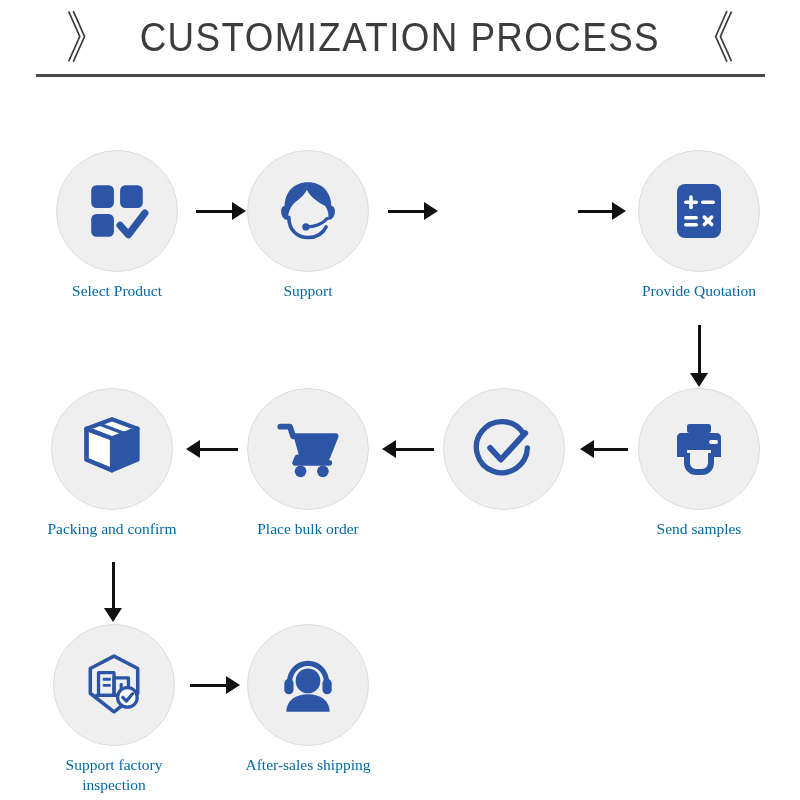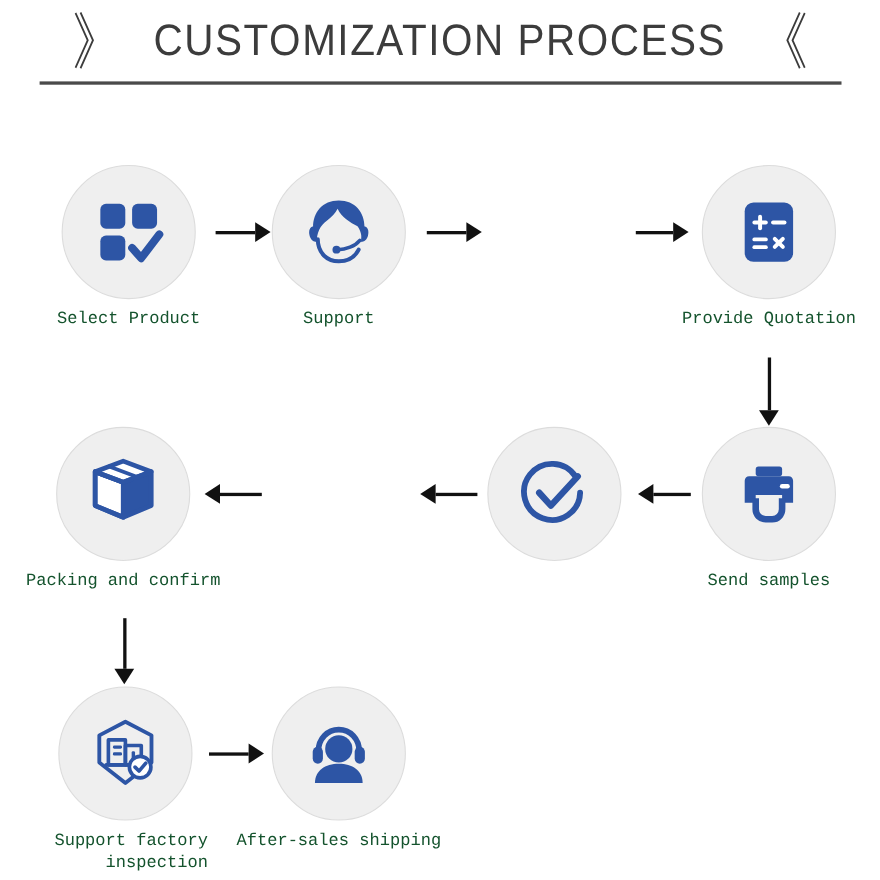--- a/index.html
+++ b/index.html
@@ -87,27 +87,27 @@
     border: 1px solid #dcdcdc;
     display: flex;
     align-items: center;
     justify-content: center;
     box-sizing: border-box;
   }
   .circle svg { display: block; }
   .node-label {
     margin-top: 9px;
     font-size: 15.5px;
-    color: #14532d;
+    color: #0369a1;
     text-align: center;
     line-height: 1.28;
     white-space: nowrap;
-    font-family: Liberation Mono, monospace;
-  }
-  .node-label.wrap { white-space: normal; width: 150px; text-align: right; }
+    font-family: Liberation Serif, serif;
+  }
+  .node-label.wrap { white-space: normal; width: 150px; }
 
   
   .arrow-h {
     position: absolute;
     top: 52px;
     height: 18px;
     display: flex;
     align-items: center;
   }
   .arrow-h .shaft {
@@ -253,20 +253,31 @@
         </svg>
       </div>
       <div class="node-label">Packing and confirm</div>
     </div>
 
     <div class="arrow-h left" style="left:186px; width:52px;">
       <div class="shaft"></div>
       <div class="head"></div>
     </div>
 
+    <div class="node" style="left:232px; top:0;">
+      <div class="circle">
+        <svg width="68" height="68" viewBox="0 0 64 64">
+          <path d="M6 11 L15 11 L18 20 L58 20 L50 40 L22 40 L20 45 L52 45" fill="none" stroke="#2D55A5" stroke-width="5.5" stroke-linecap="round" stroke-linejoin="round"></path>
+          <path d="M19 22 L55.5 22 L49 38 L23.5 38 Z" fill="#2D55A5"></path>
+          <circle cx="25" cy="53" r="5.5" fill="#2D55A5"></circle>
+          <circle cx="46" cy="53" r="5.5" fill="#2D55A5"></circle>
+        </svg>
+      </div>
+      <div class="node-label">Place bulk order</div>
+    </div>
 
     <div class="arrow-h left" style="left:382px; width:52px;">
       <div class="shaft"></div>
       <div class="head"></div>
     </div>
 
     <div class="node" style="left:428px; top:0;">
       <div class="circle">
         <svg width="68" height="68" viewBox="0 0 64 64">
           <path d="M50 17 A24 24 0 1 0 54 31" fill="none" stroke="#2D55A5" stroke-width="5" stroke-linecap="round"></path>

